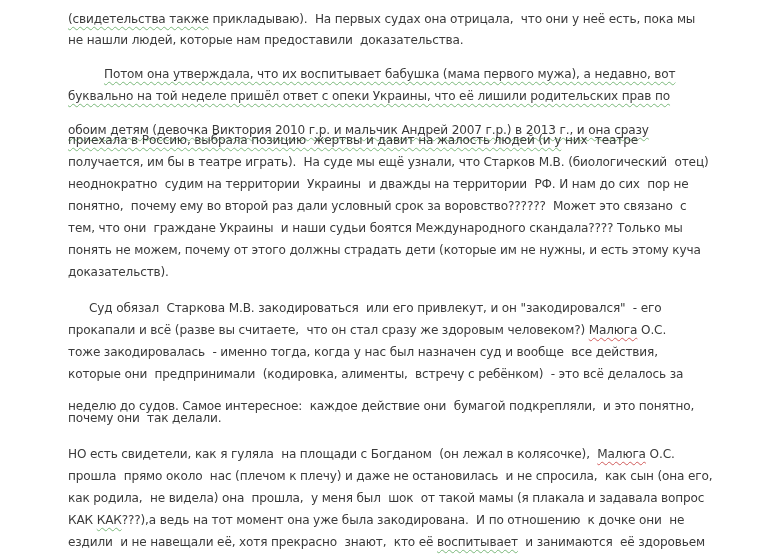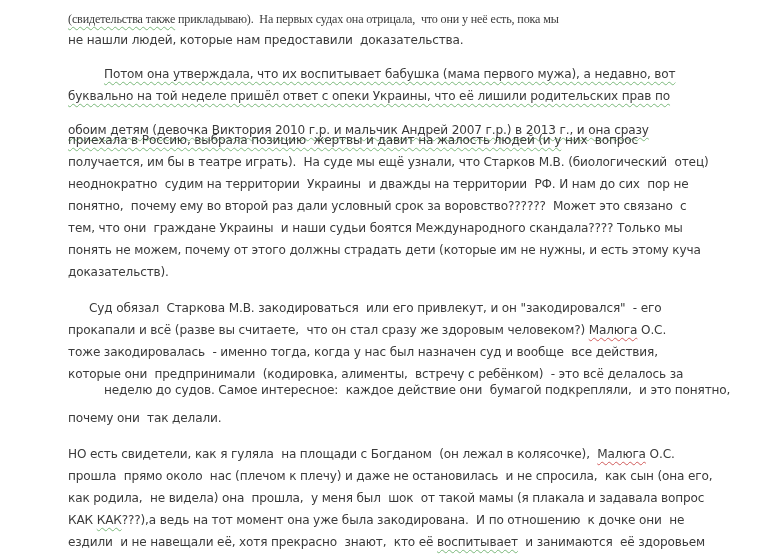--- a/index.html
+++ b/index.html
@@ -42,41 +42,41 @@
       text-decoration: underline wavy #d05a5a;
       text-decoration-thickness: 1px;
       text-underline-offset: 3px;
     }
   </style>
 </head>
 <body>
 
 <div class="page" id="page">
     <div class="para">
-      <div class="line" style="top: 9px; font-family: Liberation Serif, serif;"><span class="g">(свидетельства также</span><span> прикладываю).  На первых судах она отрицала,  что они у неё есть, пока мы</span></div>
+      <div class="line" style="top: 9px;"><span class="g">(свидетельства также</span><span> прикладываю).  На первых судах она отрицала,  что они у неё есть, пока мы</span></div>
       <div class="line" style="top: 30px;"><span>не нашли людей, которые нам предоставили  доказательства.</span></div>
     </div>
     <div class="para">
       <div class="line" style="top: 64px; margin-left: 36px;"><span class="g">Потом она утверждала, что их воспитывает бабушка (мама первого мужа), а недавно, вот</span></div>
       <div class="line" style="top: 86px;"><span class="g">буквально на той неделе пришёл ответ с опеки Украины, что её лишили родительских прав по</span></div>
       <div class="line" style="top: 120px;"><span class="g">обоим детям (девочка Виктория 2010 г.р. и мальчик Андрей 2007 г.р.) в 2013 г., и она сразу</span></div>
-      <div class="line" style="top: 130px;"><span class="g">приехала в Россию, выбрала позицию  жертвы и давит на жалость людей (и у</span><span> них  вопрос</span></div>
+      <div class="line" style="top: 130px;"><span class="g">приехала в Россию, выбрала позицию  жертвы и давит на жалость людей (и у</span><span> них  театре</span></div>
       <div class="line" style="top: 152px;"><span>получается, им бы в театре играть).  На суде мы ещё узнали, что Старков М.В. (биологический  отец)</span></div>
       <div class="line" style="top: 174px; text-align: right;"><span>неоднократно  судим на территории  Украины  и дважды на территории  РФ. И нам до сих  пор не</span></div>
       <div class="line" style="top: 196px;"><span>понятно,  почему ему во второй раз дали условный срок за воровство??????  Может это связано  с</span></div>
       <div class="line" style="top: 218px;"><span>тем, что они  граждане Украины  и наши судьи боятся Международного скандала???? Только мы</span></div>
       <div class="line" style="top: 240px;"><span>понять не можем, почему от этого должны страдать дети (которые им не нужны, и есть этому куча</span></div>
       <div class="line" style="top: 262px;"><span>доказательств).</span></div>
     </div>
     <div class="para">
       <div class="line" style="top: 298px; margin-left: 21px;"><span>Суд обязал  Старкова М.В. закодироваться  или его привлекут, и он "закодировался"  - его</span></div>
       <div class="line" style="top: 320px;"><span>прокапали и всё (разве вы считаете,  что он стал сразу же здоровым человеком?) </span><span class="r">Малюга</span><span> О.С.</span></div>
       <div class="line" style="top: 342px;"><span>тоже закодировалась  - именно тогда, когда у нас был назначен суд и вообще  все действия,</span></div>
       <div class="line" style="top: 364px;"><span>которые они  предпринимали  (кодировка, алименты,  встречу с ребёнком)  - это всё делалось за</span></div>
-      <div class="line" style="top: 380px; margin-left: 36px;"><span>неделю до судов. Самое интересное:  каждое действие они  бумагой подкрепляли,  и это понятно,</span></div>
+      <div class="line" style="top: 396px;"><span>неделю до судов. Самое интересное:  каждое действие они  бумагой подкрепляли,  и это понятно,</span></div>
       <div class="line" style="top: 408px;"><span>почему они  так делали.</span></div>
     </div>
     <div class="para">
       <div class="line" style="top: 444px;"><span>НО есть свидетели, как я гуляла  на площади с Богданом  (он лежал в колясочке),  </span><span class="r">Малюга</span><span> О.С.</span></div>
       <div class="line" style="top: 466px;"><span>прошла  прямо около  нас (плечом к плечу) и даже не остановилась  и не спросила,  как сын (она его,</span></div>
       <div class="line" style="top: 488px;"><span>как родила,  не видела) она  прошла,  у меня был  шок  от такой мамы (я плакала и задавала вопрос</span></div>
       <div class="line" style="top: 510px; text-align: right;"><span>КАК </span><span class="g">КАК</span><span>???),а ведь на тот момент она уже была закодирована.  И по отношению  к дочке они  не</span></div>
       <div class="line" style="top: 532px;"><span>ездили  и не навещали её, хотя прекрасно  знают,  кто её </span><span class="g">воспитывает</span><span>  и занимаются  её здоровьем</span></div>
     </div>
   </div>

